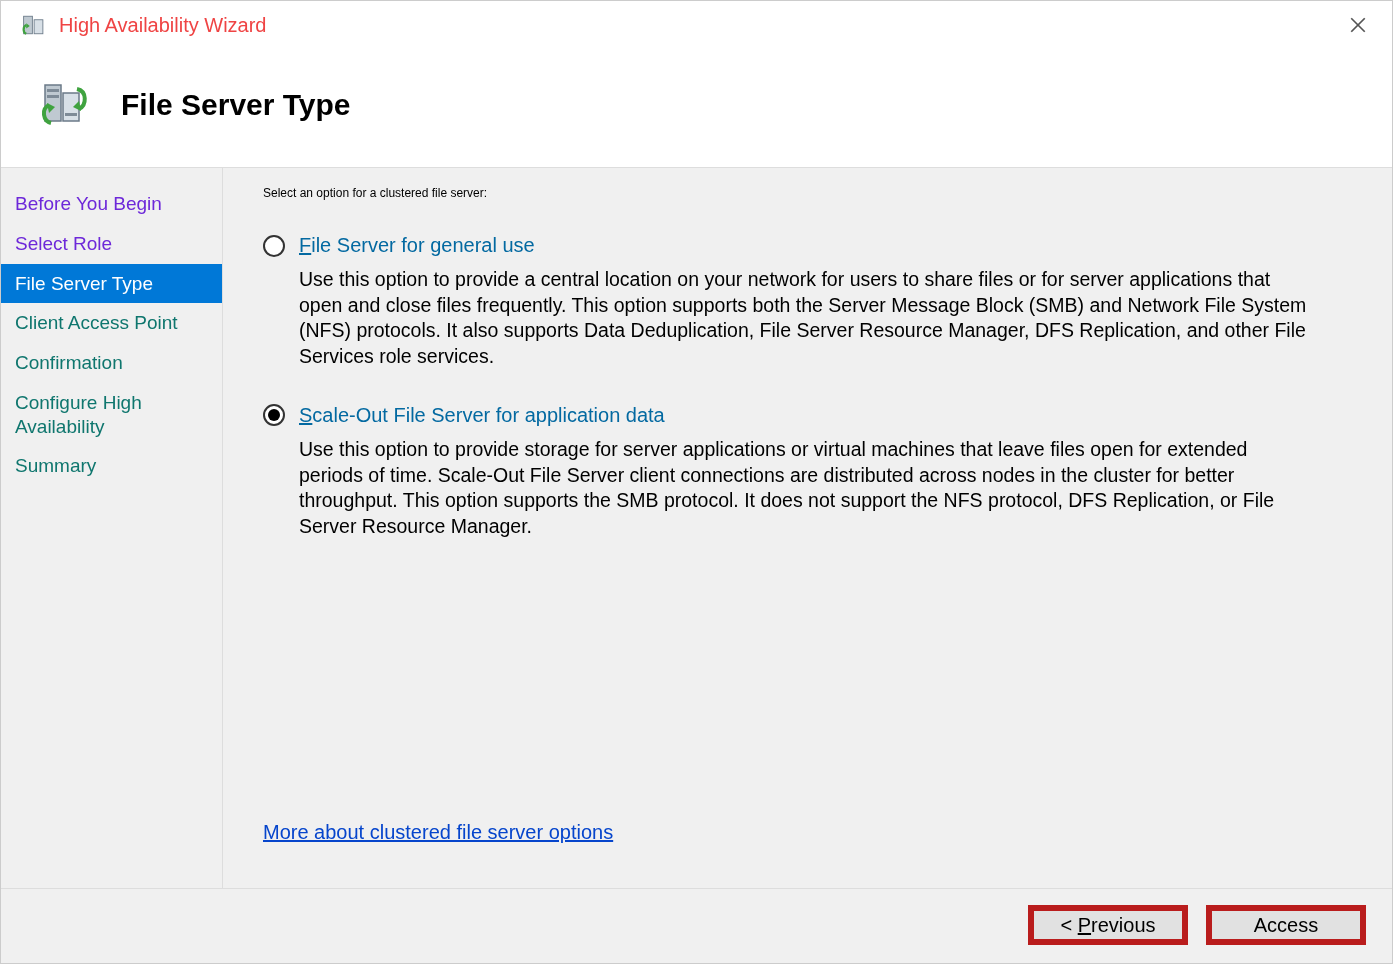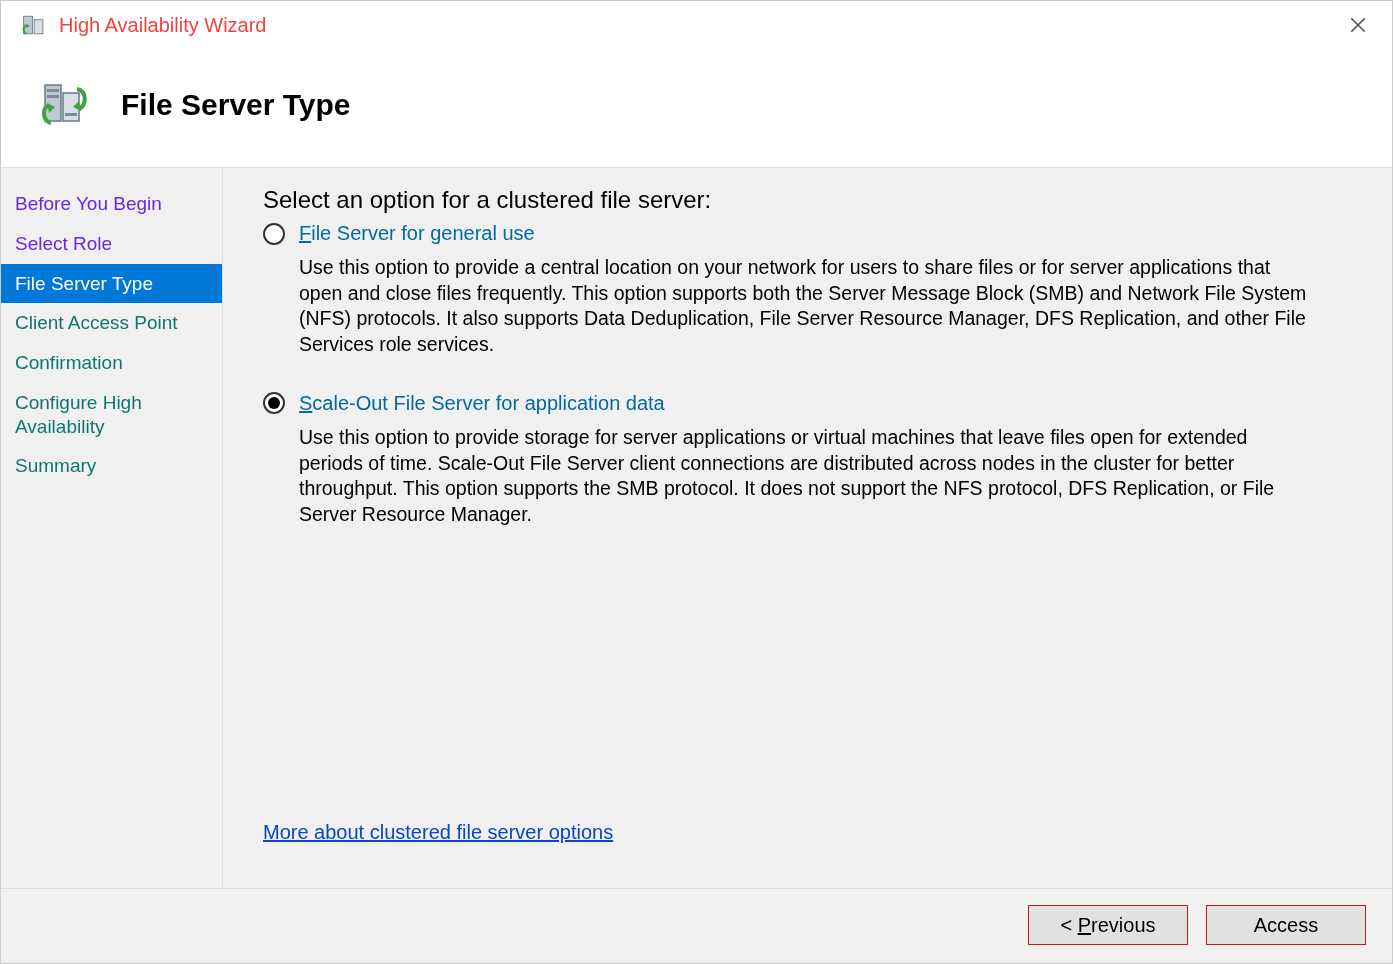--- a/index.html
+++ b/index.html
@@ -62,21 +62,21 @@
     .sidebar-item.completed { color: #6d28d9; }
     .sidebar-item.pending { color: #0f766e; }
     .sidebar-item.selected { background: #0078d7; color: #fff; }
     .main {
       flex: 1;
       display: flex;
       flex-direction: column;
       padding: 18px 30px 0 40px;
       background: #f0f0f0;
     }
-    .prompt { font-size: 24px; color: #000; margin-bottom: 8px; }
+    .prompt { font-size: 12px; color: #000; margin-bottom: 34px; }
     .option-block { margin-bottom: 34px; }
     .option-header { display: flex; align-items: center; margin-bottom: 10px; }
     .radio {
       width: 22px; height: 22px; border: 2px solid #333; border-radius: 50%;
       margin-right: 14px; display: inline-flex; align-items: center; justify-content: center;
       background: #fff;
     }
     .radio.selected::after {
       content: ""; width: 12px; height: 12px; background: #000; border-radius: 50%;
     }
@@ -96,21 +96,21 @@
       gap: 18px;
       padding: 16px 26px 18px 0;
       border-top: 1px solid #ddd;
       background: #f0f0f0;
     }
     .btn {
       min-width: 160px;
       height: 40px;
       font-size: 20px;
       background: #e1e1e1;
-      border: 1px solid #b91c1c;
+      border: 6px solid #b91c1c;
       color: #000;
       cursor: pointer;
       padding: 0 16px;
     }
     .btn.primary { border: 2px solid #0078d7; }
     .btn .ul { text-decoration: underline; }
   </style>
 </head>
 <body>
 

